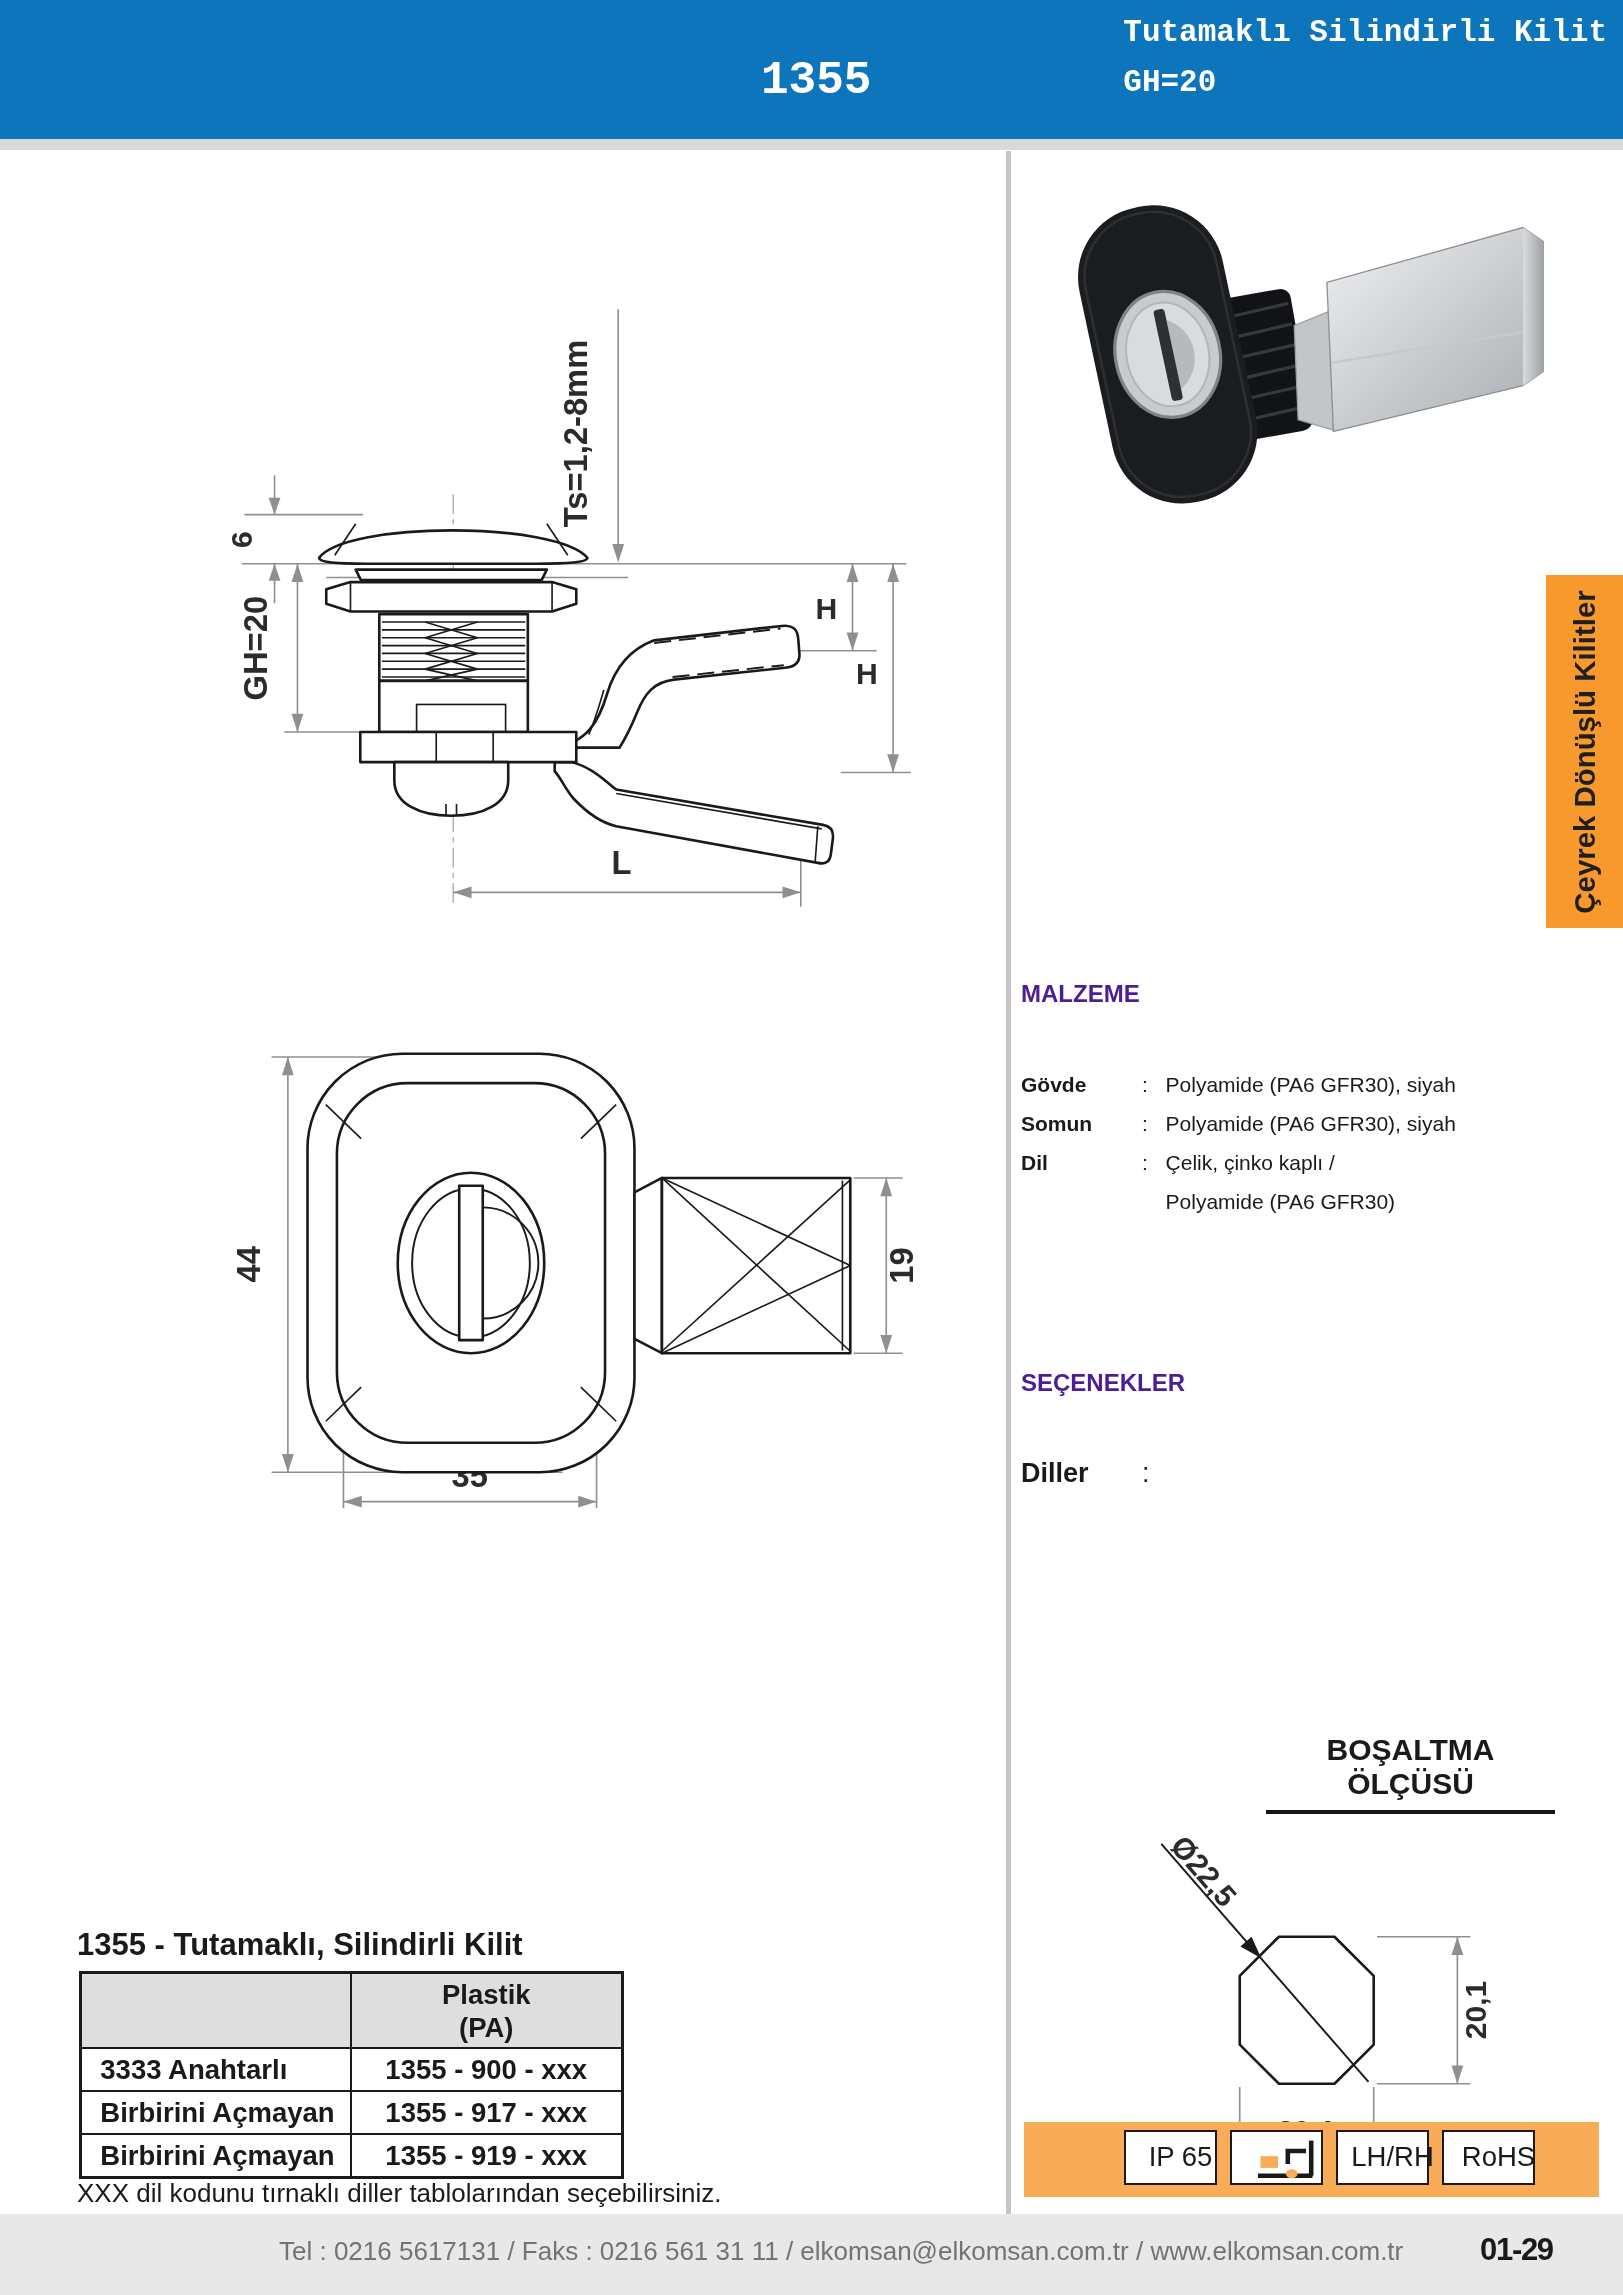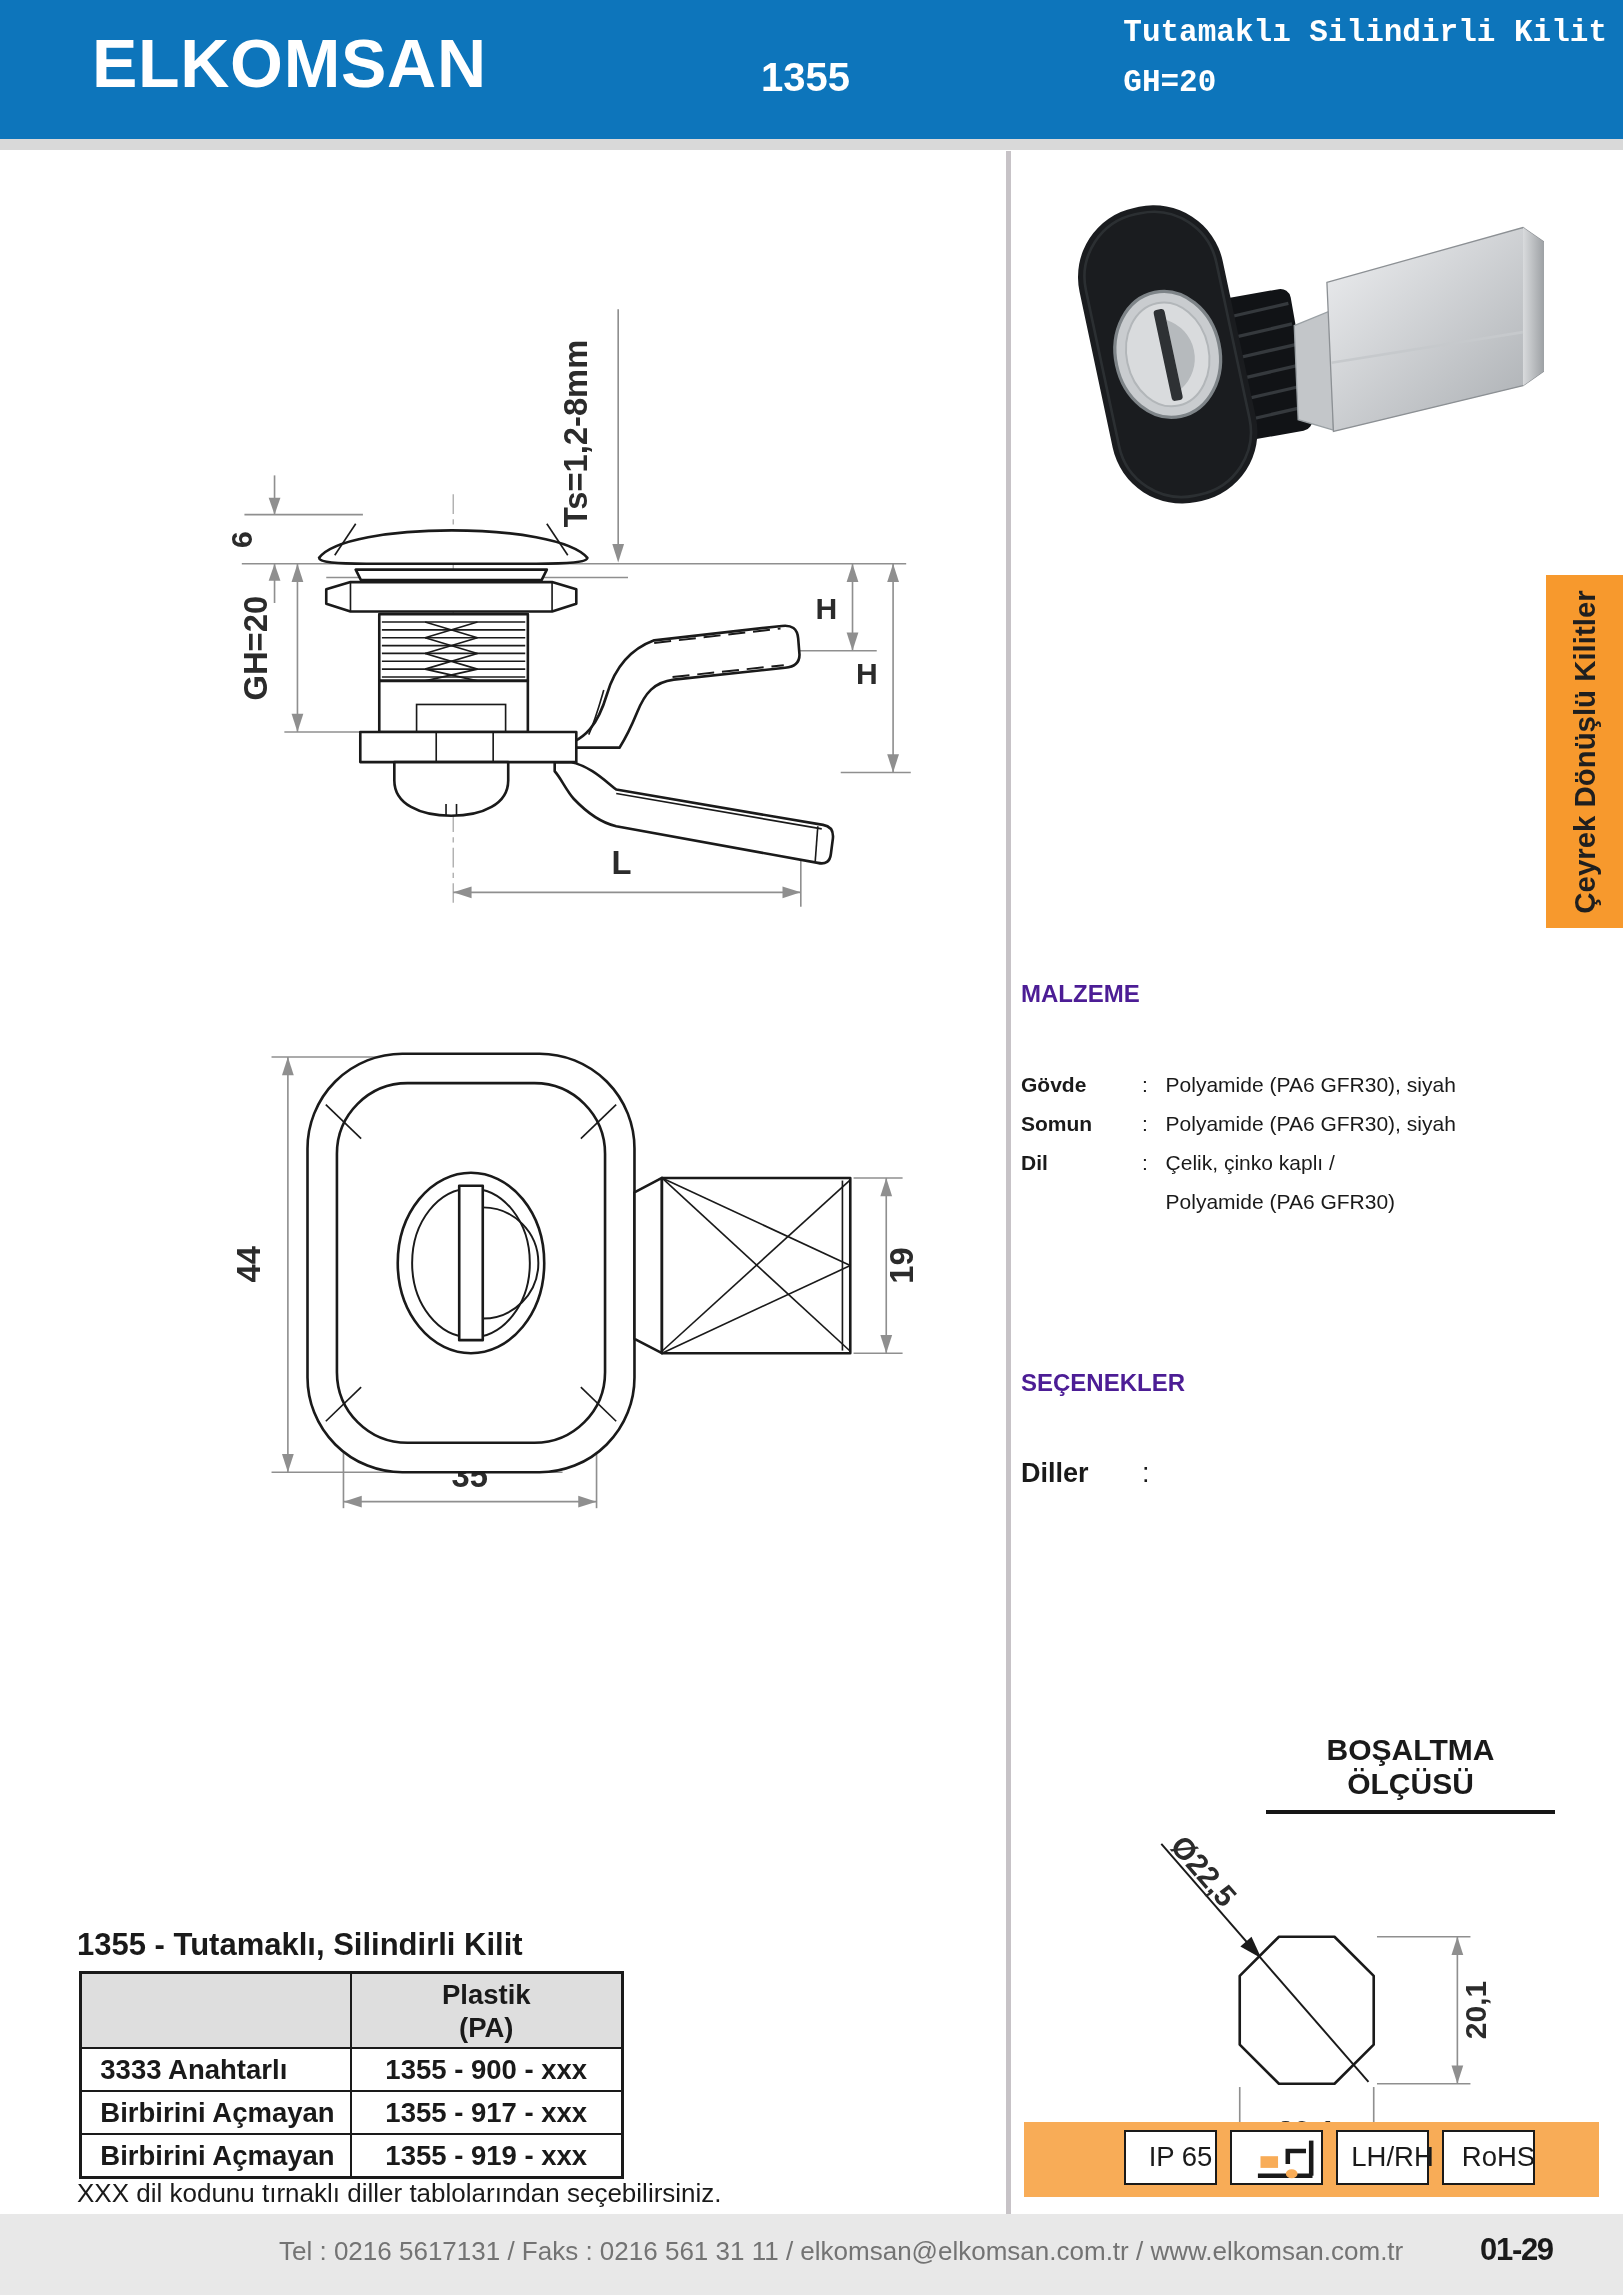--- a/index.html
+++ b/index.html
@@ -4,21 +4,21 @@
 <style>
   html,body{margin:0;padding:0;background:#888;}
   .page{
     position:relative;width:1623px;height:2295px;background:#ffffff;
     font-family:"Liberation Sans",sans-serif;color:#1a1a1a;overflow:hidden;
   }
   
   .header-bar{position:absolute;left:0;top:0;width:1623px;height:139px;background:#0d75bb;}
   .header-strip{position:absolute;left:0;top:139px;width:1623px;height:11px;background:#d9d9d9;}
   .brand{position:absolute;left:92px;top:23.6px;font-size:68px;font-weight:700;color:#ffffff;letter-spacing:0.7px;}
-  .prod-code{position:absolute;left:761px;top:55px;font-size:40px;font-weight:700;color:#ffffff;}
+  .prod-code{position:absolute;left:761px;top:55px;font-size:46px;font-weight:700;color:#ffffff;font-family:Liberation Mono, monospace;}
   .header-right{position:absolute;right:16px;top:14.4px;text-align:left;color:#ffffff;font-family:Liberation Mono, monospace;}
   .header-right .t1{font-size:31px;font-weight:700;line-height:38px;}
   .header-right .t2{font-size:31px;font-weight:700;line-height:38px;margin-top:11.8px;}
   
   .v-divider{position:absolute;left:1006px;top:151px;width:5.2px;height:2063px;background:#c7c3c7;}
   
   .side-tab{position:absolute;left:1546px;top:575px;width:77px;height:353px;background:#f7992d;}
   .side-tab .tab-text{
     position:absolute;left:50%;top:50%;transform:translate(-50%,-50%) rotate(-90deg);
     white-space:nowrap;font-size:29.4px;font-weight:700;color:#1f1f1f;
@@ -70,21 +70,20 @@
   .dim-label{font:700 46px "Liberation Sans",sans-serif;fill:#2b2b2b;}
   .dim-label-lg{font:700 50px "Liberation Sans",sans-serif;fill:#2b2b2b;}
 </style>
 </head>
 <body>
 
 <div class="page">
 
   <div class="header-bar"></div>
   <div class="header-strip"></div>
-  <div class="brand">ELKOMSAN</div>
   <div class="prod-code">1355</div>
   <div class="header-right">
     <div class="t1">Tutamaklı Silindirli Kilit</div>
     <div class="t2">GH=20</div>
   </div>
 
   <div class="v-divider"></div>
   <div class="side-tab">
     <span class="tab-text">Çeyrek Dönüşlü Kilitler</span>
   </div>

